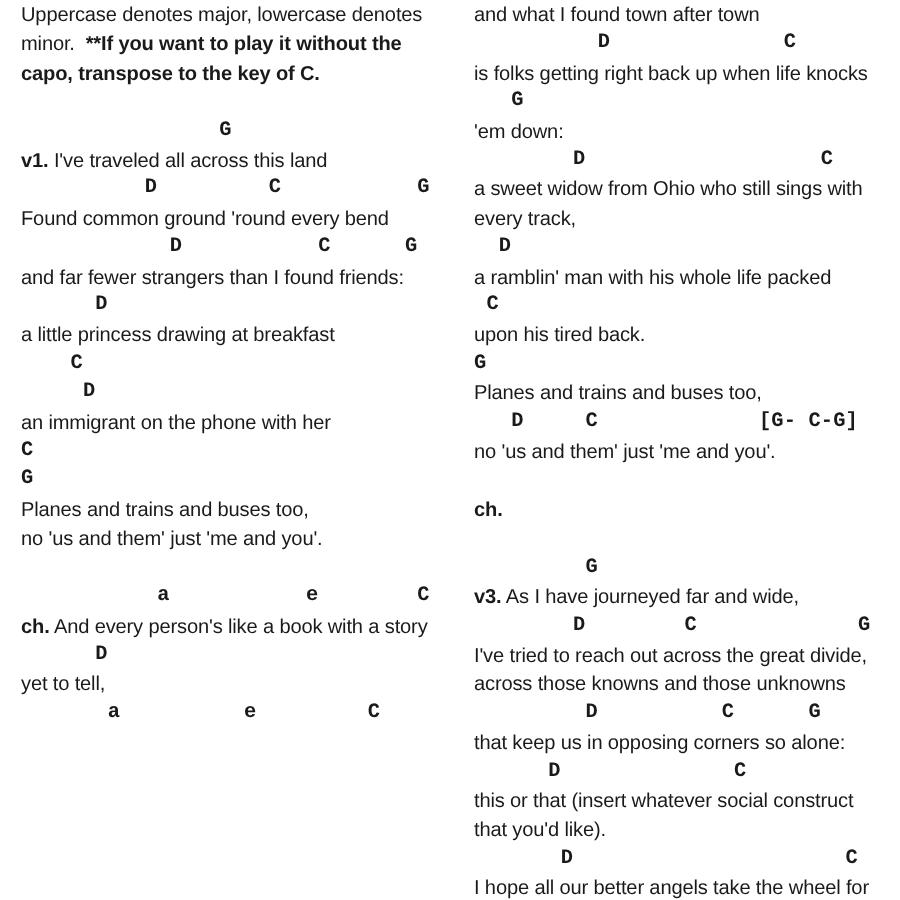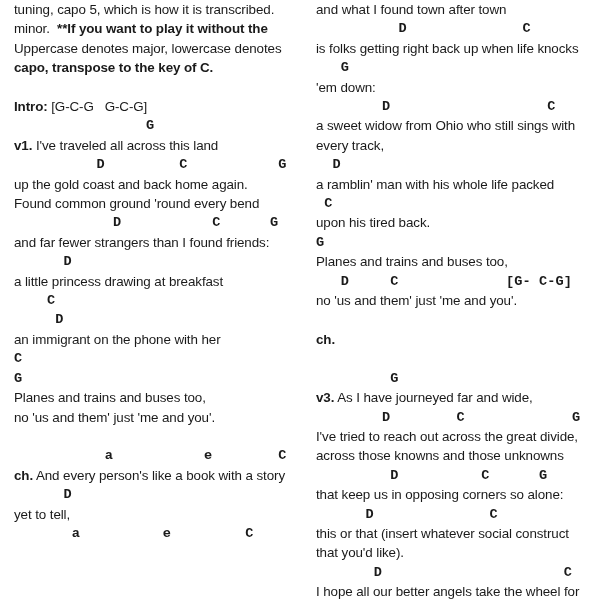--- a/index.html
+++ b/index.html
@@ -62,30 +62,27 @@
     font-size: 13.4px;
     letter-spacing: 0px;
   }
 </style>
 </head>
 <body>
 
 <div id="sheet">
 
   <div class="column" id="col-left">
-      <div class="line lyric">tuning, capo 5, which is how it is transcribed.</div>
+      <div class="line lyric">Uppercase denotes major, lowercase denotes</div>
       <div class="line lyric"><span>minor.  </span><span class="b">**If you want to play it without the</span></div>
-      <div class="line lyric">Uppercase denotes major, lowercase denotes</div>
       <div class="line lyric bold-all">capo, transpose to the key of C.</div>
       <div class="line blank">&nbsp;</div>
-      <div class="line lyric"><span class="b">Intro:</span><span> [G-C-G   G-C-G]</span></div>
       <div class="line chords chordpad">                G</div>
       <div class="line lyric"><span class="b">v1.</span><span> I've traveled all across this land</span></div>
       <div class="line chords chordpad">          D         C           G</div>
-      <div class="line lyric">up the gold coast and back home again.</div>
       <div class="line lyric">Found common ground 'round every bend</div>
       <div class="line chords chordpad">            D           C      G</div>
       <div class="line lyric">and far fewer strangers than I found friends:</div>
       <div class="line chords chordpad">      D</div>
       <div class="line lyric">a little princess drawing at breakfast</div>
       <div class="line chords chordpad">    C</div>
       <div class="line chords chordpad">     D</div>
       <div class="line lyric">an immigrant on the phone with her</div>
       <div class="line chords chordpad">C</div>
       <div class="line chords chordpad">G</div>

